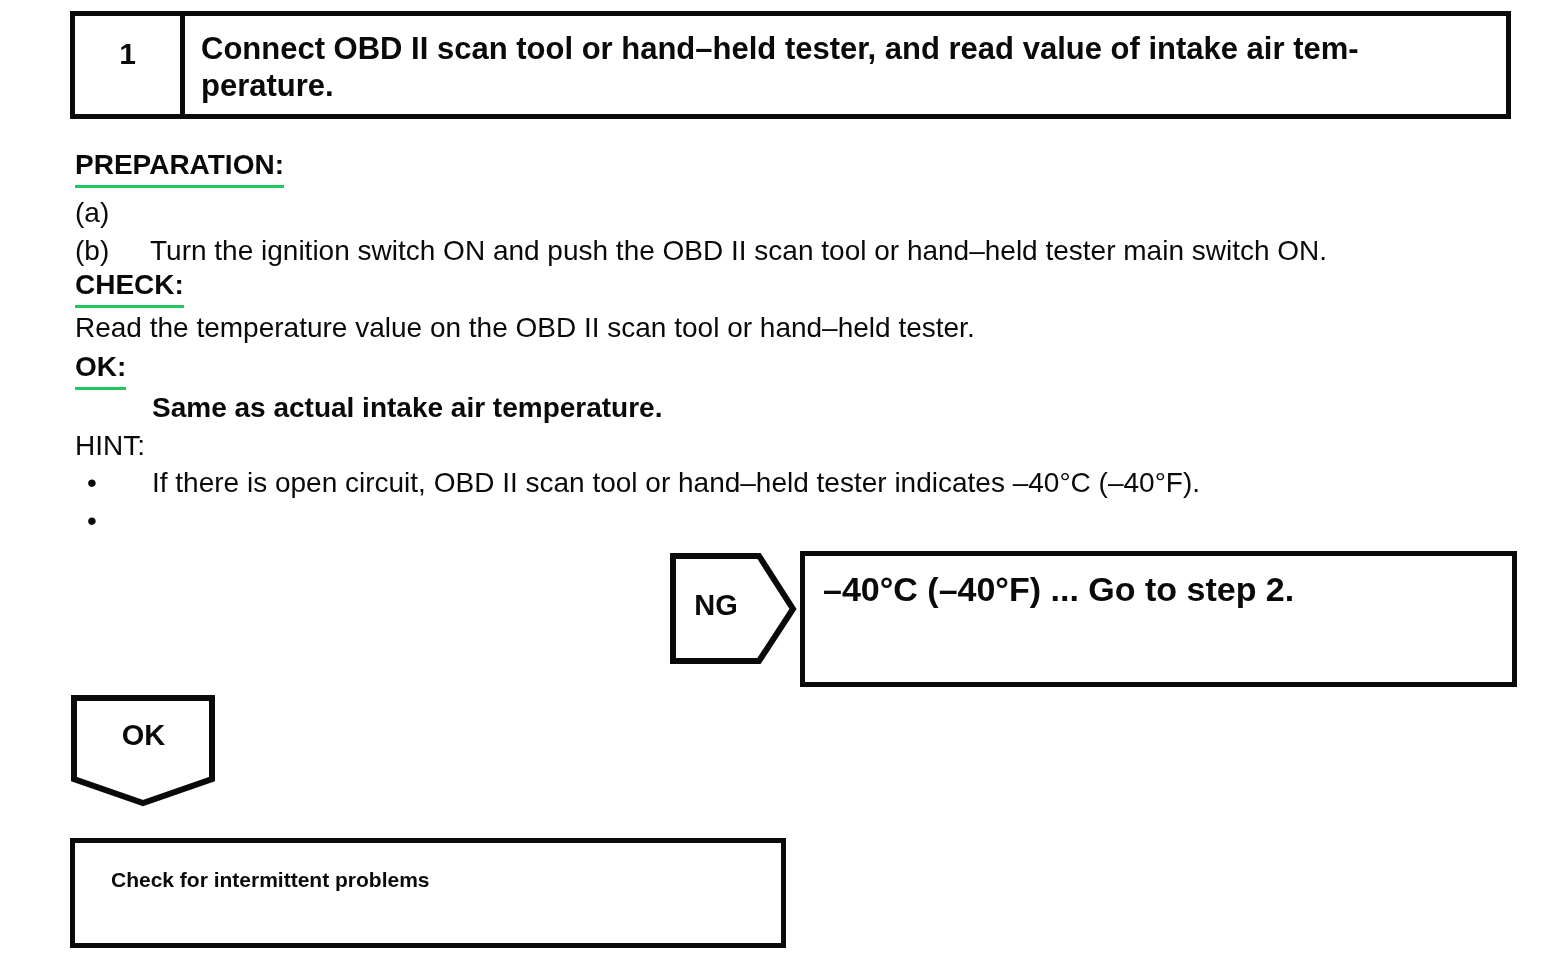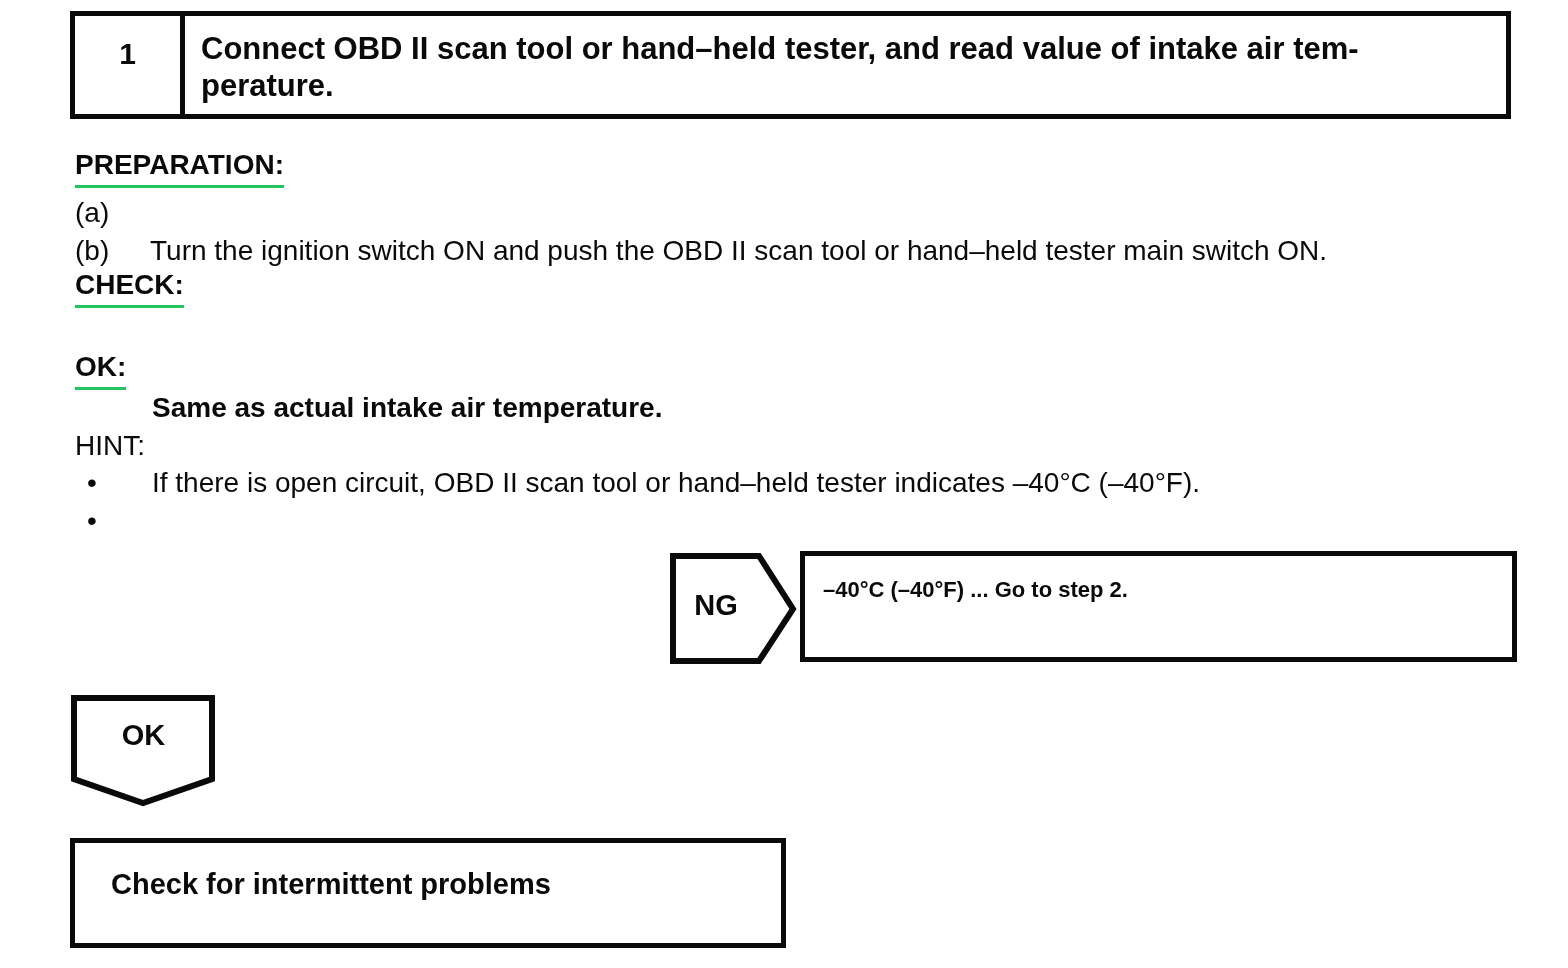--- a/index.html
+++ b/index.html
@@ -49,38 +49,38 @@
     flex: 1;
     padding: 14px 24px 0 16px;
     font-size: 31px;
     font-weight: bold;
     line-height: 37px;
   }
   
   .ng-box {
     position: absolute;
     left: 800px; top: 551px;
-    width: 717px; height: 111px;
+    width: 717px; height: 136px;
     border: 5px solid #0a0a0a;
     box-sizing: border-box;
     padding: 15px 0 0 18px;
-    font-size: 22px;
+    font-size: 34px;
     font-weight: bold;
     line-height: 37px;
     background: #ffffff;
   }
   
   .result-box {
     position: absolute;
     left: 70px; top: 838px;
     width: 716px; height: 110px;
     border: 5px solid #0a0a0a;
     box-sizing: border-box;
     padding: 25px 0 0 36px;
-    font-size: 29px;
+    font-size: 21px;
     font-weight: bold;
     background: #ffffff;
   }
   .connector-label {
     position: absolute;
     font-size: 29px;
     font-weight: bold;
     text-align: center;
   }
   svg { display: block; }
@@ -101,20 +101,21 @@
   <div class="abs" style="left:75px; top:149px;">
     <span class="heading">PREPARATION:</span>
   </div>
   <div class="abs body-text" style="left:75px; top:196px;">(a)</div>
   <div class="abs body-text" style="left:75px; top:234px;">(b)</div>
   <div class="abs body-text" style="left:150px; top:234px;">Turn the ignition switch ON and push the OBD II scan tool or hand–held tester main switch ON.</div>
 
   <div class="abs" style="left:75px; top:269px;">
     <span class="heading">CHECK:</span>
   </div>
+  <div class="abs body-text" style="left:75px; top:311px;">Read the temperature value on the OBD II scan tool or hand–held tester.</div>
 
   <div class="abs" style="left:75px; top:351px;">
     <span class="heading">OK:</span>
   </div>
   <div class="abs body-text bold" style="left:152px; top:391px;">Same as actual intake air temperature.</div>
 
   <div class="abs body-text" style="left:75px; top:429px;">HINT:</div>
   <div class="abs body-text" style="left:87px; top:466px;">•</div>
   <div class="abs body-text" style="left:152px; top:466px;">If there is open circuit, OBD II scan tool or hand–held tester indicates –40°C (–40°F).</div>
   <div class="abs body-text" style="left:87px; top:504px;">•</div>

